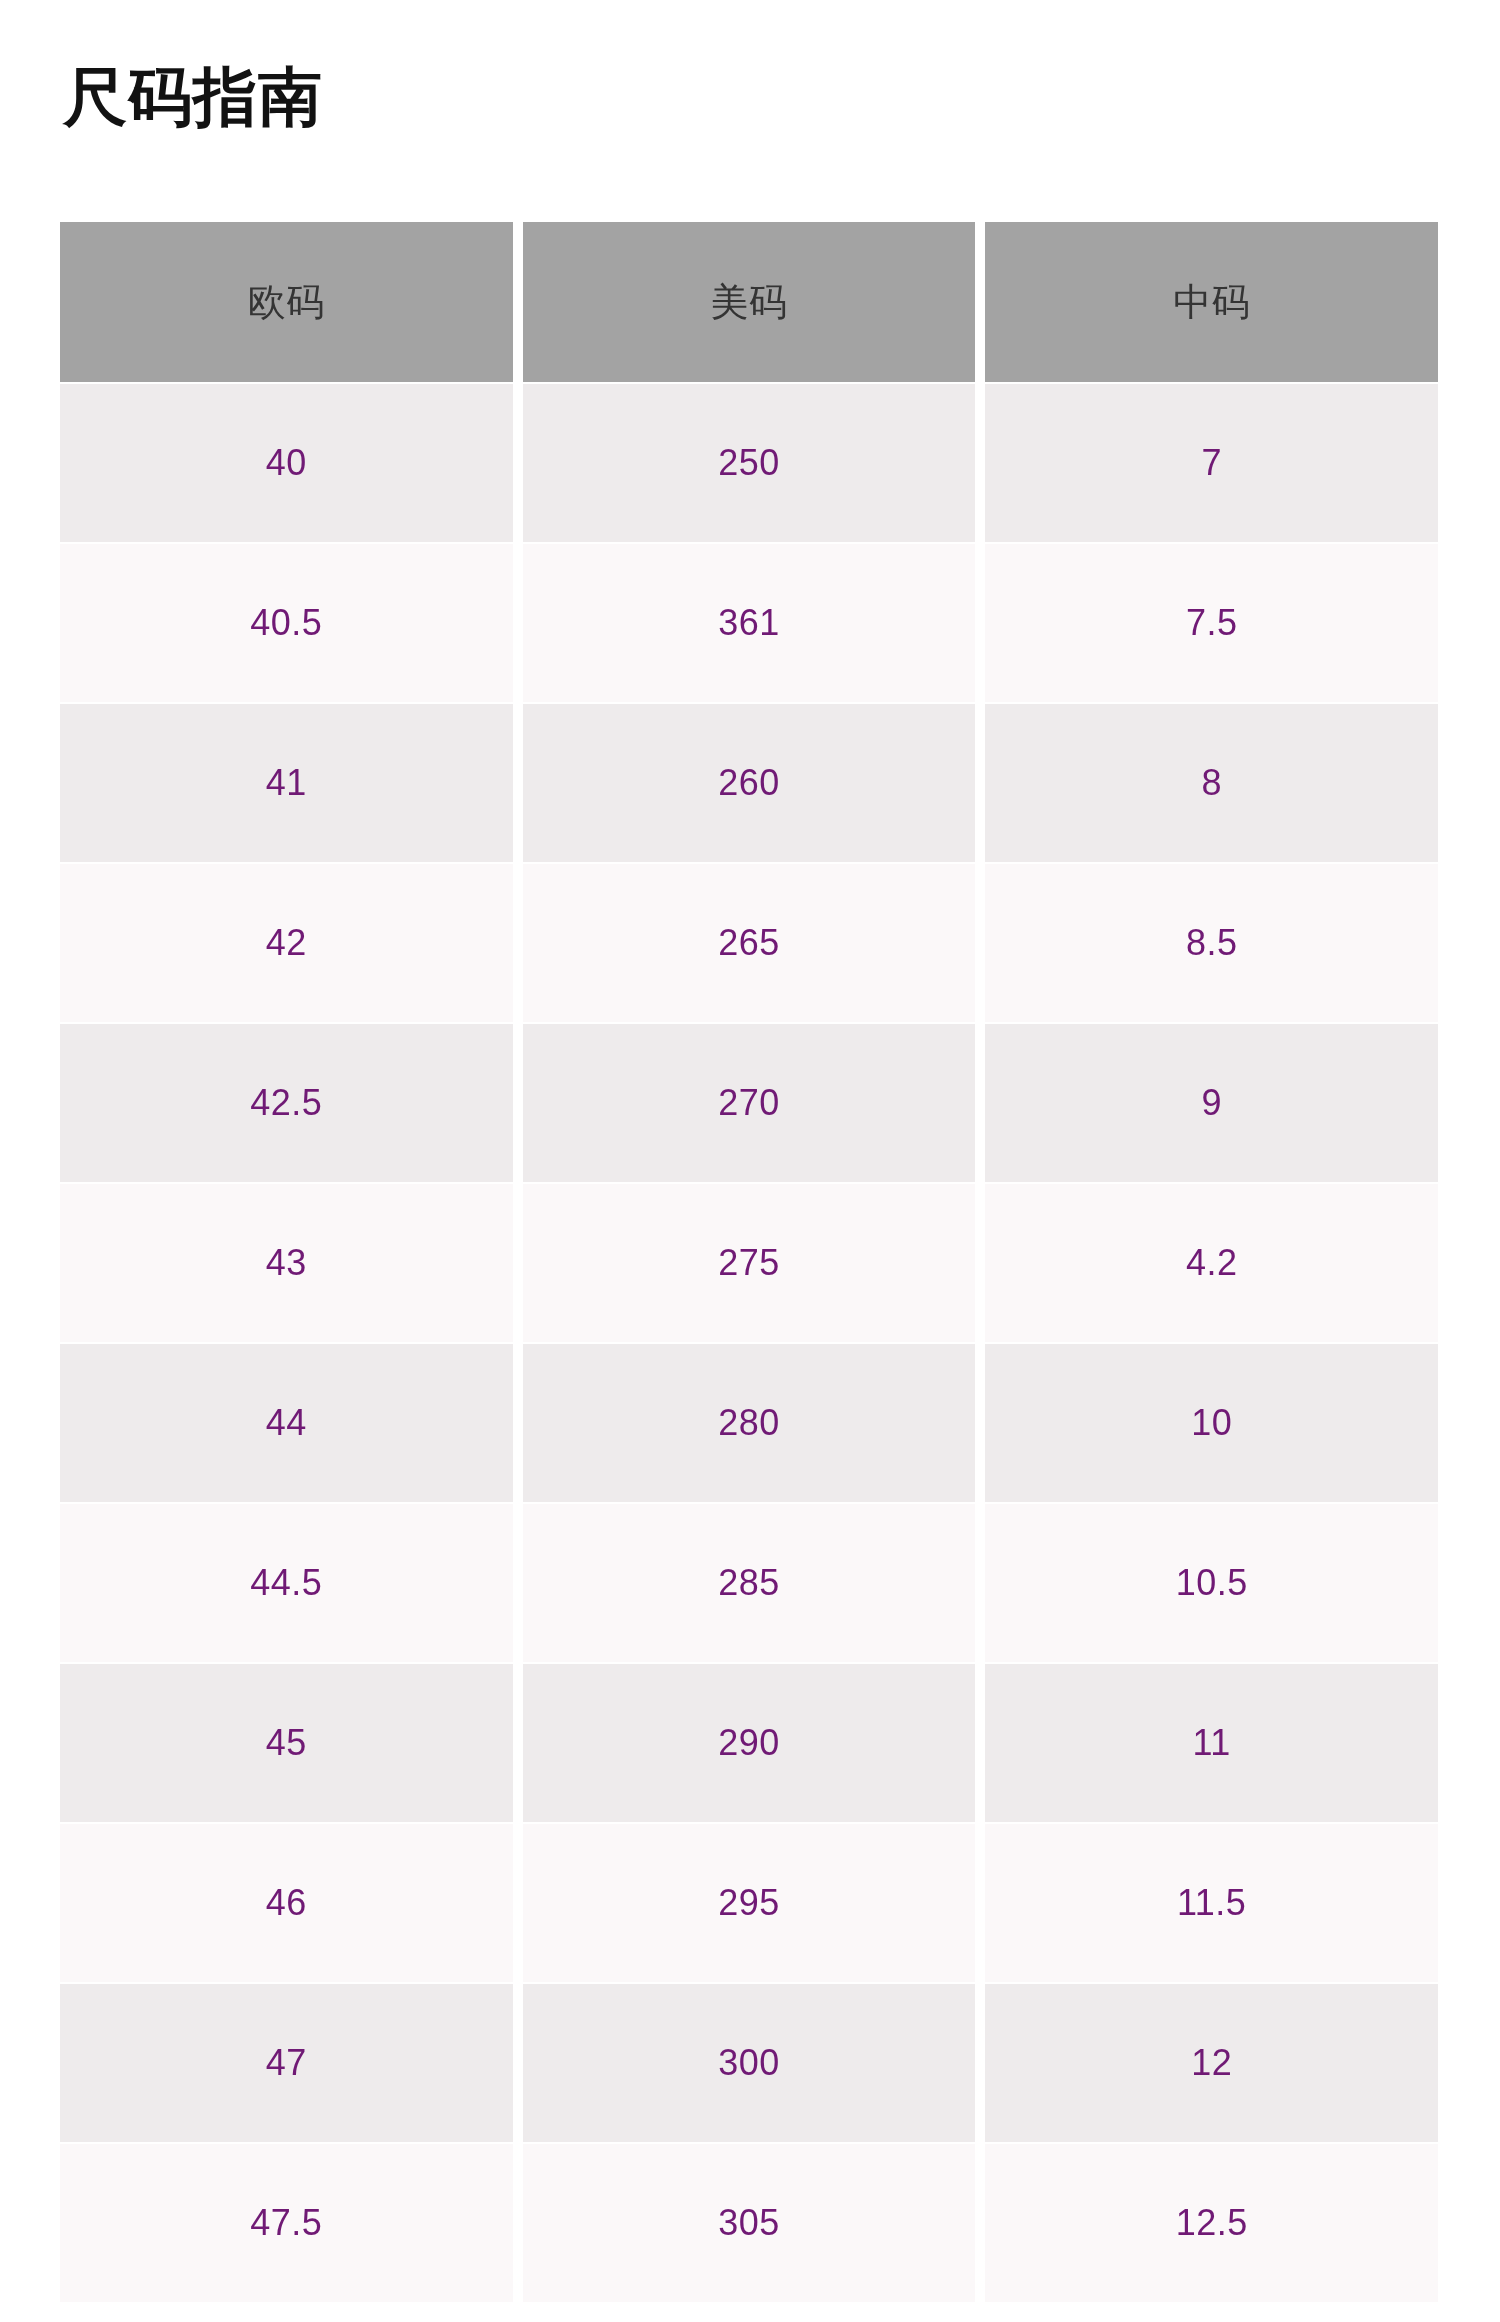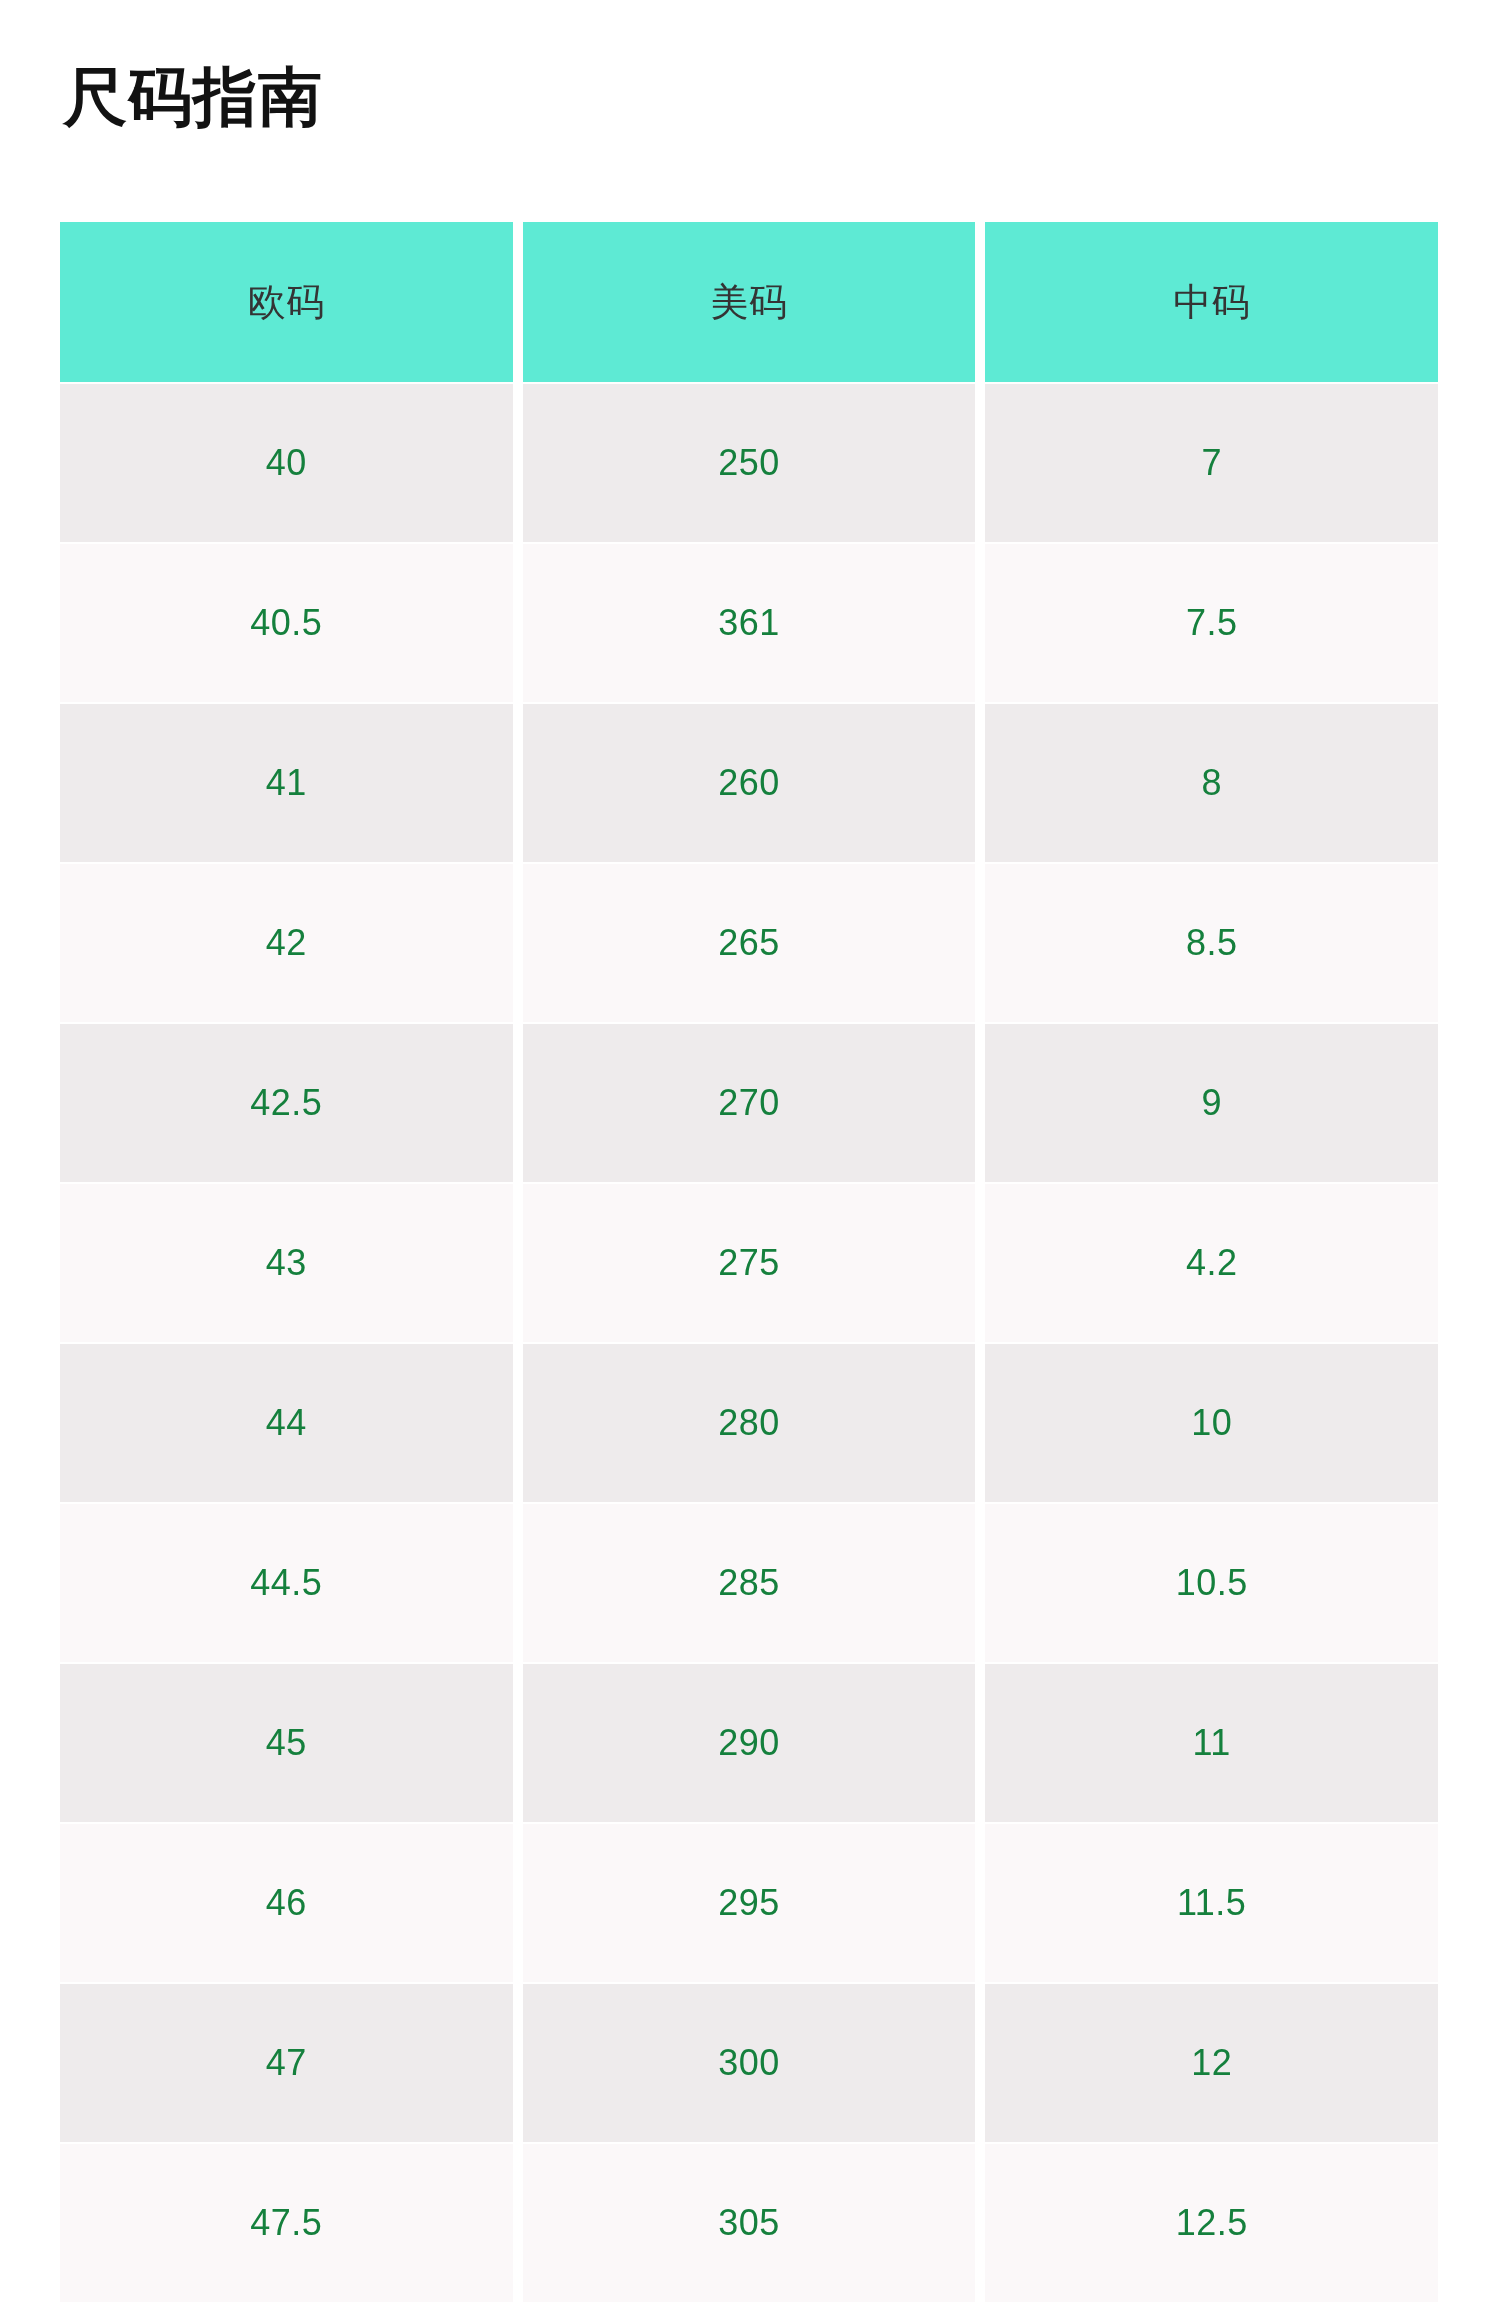--- a/index.html
+++ b/index.html
@@ -46,26 +46,26 @@
     column-gap: 10px;
     margin-bottom: 2px;
   }
   .table-cell {
     flex: 1 1 0;
     height: 158px;
     display: flex;
     align-items: center;
     justify-content: center;
     font-size: 36px;
-    color: #15803d;
+    color: #701a75;
     letter-spacing: 0.5px;
     box-sizing: border-box;
   }
   .row-header .table-cell {
-    background: #5eead4;
+    background: #a3a3a3;
     height: 160px;
     color: #343434;
     font-size: 38px;
   }
   .row-odd .table-cell {
     background: #eeebec;
   }
   .row-even .table-cell {
     background: #fbf8f9;
     text-align: center;

